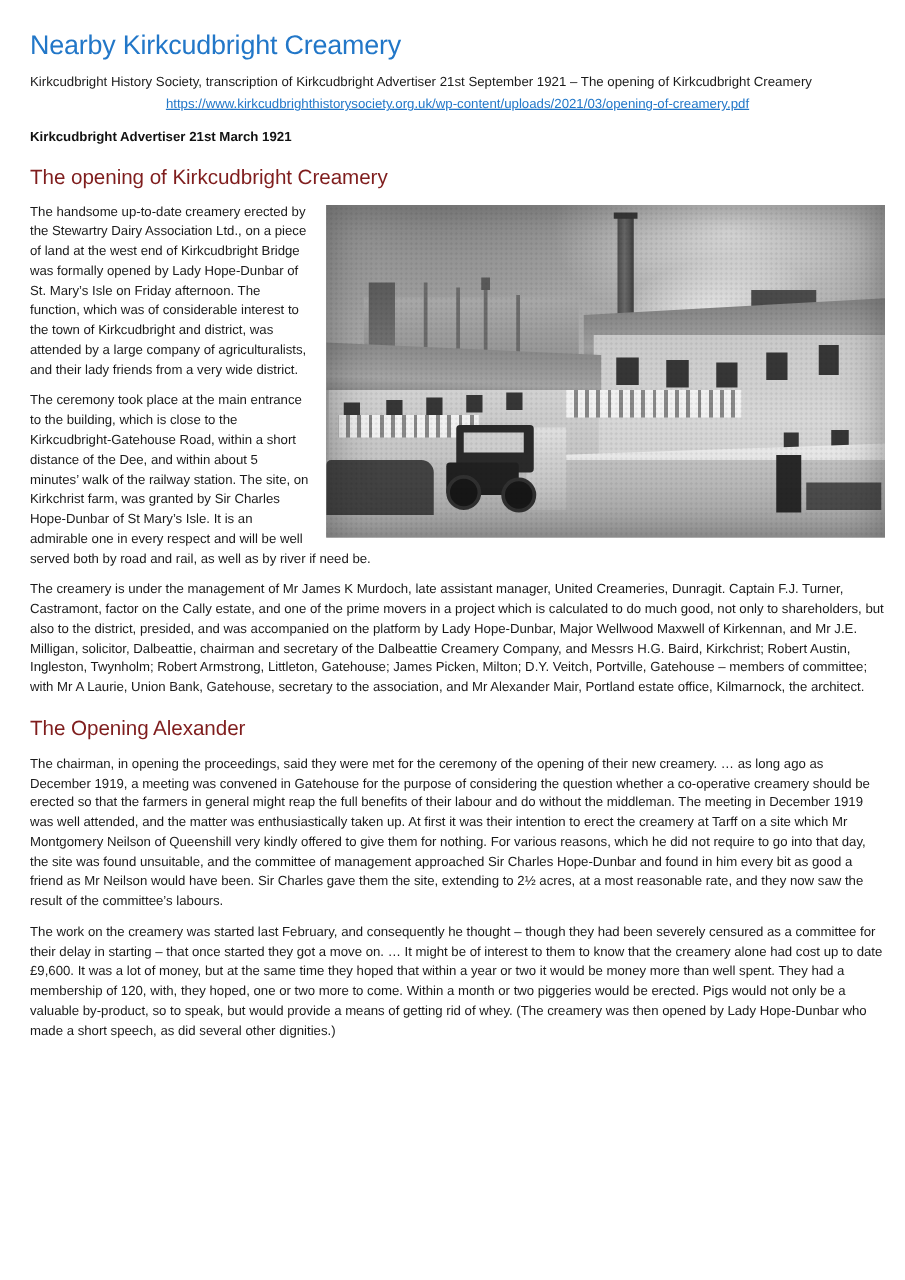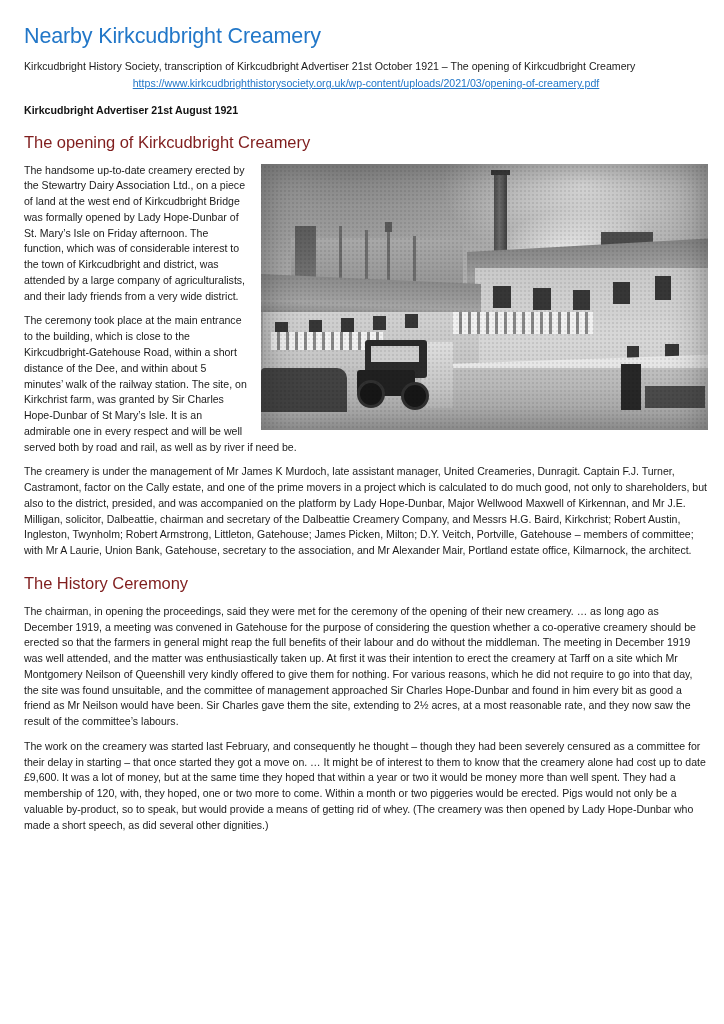--- a/index.html
+++ b/index.html
@@ -265,25 +265,25 @@
   }
   .clearfix::after { content:""; display:block; clear:both; }
 </style>
 </head>
 <body>
 
 <div class="page">
 
   <h1 class="doc-title">Nearby Kirkcudbright Creamery</h1>
 
-  <p class="source-line">Kirkcudbright History Society, transcription of Kirkcudbright Advertiser 21st October 1921 – The opening of Kirkcudbright Creamery</p>
+  <p class="source-line">Kirkcudbright History Society, transcription of Kirkcudbright Advertiser 21st September 1921 – The opening of Kirkcudbright Creamery</p>
 
   <a class="source-url">https://www.kirkcudbrighthistorysociety.org.uk/wp-content/uploads/2021/03/opening-of-creamery.pdf</a>
 
-  <p class="masthead">Kirkcudbright Advertiser 21st August 1921</p>
+  <p class="masthead">Kirkcudbright Advertiser 21st March 1921</p>
 
   <h2 class="section-title">The opening of Kirkcudbright Creamery</h2>
 
   <div class="clearfix">
 
     <div class="photo-float">
       <div class="photo">
         <div class="sky"></div>
         <div class="smoke"></div>
         <div class="bg-block"></div>
@@ -342,20 +342,20 @@
     </div>
 
     <div class="col-text">
       <p class="body">The handsome up-to-date creamery erected by the Stewartry Dairy Association Ltd., on a piece of land at the west end of Kirkcudbright Bridge was formally opened by Lady Hope-Dunbar of St. Mary’s Isle on Friday afternoon. The function, which was of considerable interest to the town of Kirkcudbright and district, was attended by a large company of agriculturalists, and their lady friends from a very wide district.</p>
       <p class="body">The ceremony took place at the main entrance to the building, which is close to the Kirkcudbright-Gatehouse Road, within a short distance of the Dee, and within about 5 minutes’ walk of the railway station. The site, on Kirkchrist farm, was granted by Sir Charles Hope-Dunbar of St Mary’s Isle. It is an admirable one in every respect and will be well served both by road and rail, as well as by river if need be.</p>
     </div>
 
     <p class="body">The creamery is under the management of Mr James K Murdoch, late assistant manager, United Creameries, Dunragit. Captain F.J. Turner, Castramont, factor on the Cally estate, and one of the prime movers in a project which is calculated to do much good, not only to shareholders, but also to the district, presided, and was accompanied on the platform by Lady Hope-Dunbar, Major Wellwood Maxwell of Kirkennan, and Mr J.E. Milligan, solicitor, Dalbeattie, chairman and secretary of the Dalbeattie Creamery Company, and Messrs H.G. Baird, Kirkchrist; Robert Austin, Ingleston, Twynholm; Robert Armstrong, Littleton, Gatehouse; James Picken, Milton; D.Y. Veitch, Portville, Gatehouse – members of committee; with Mr A Laurie, Union Bank, Gatehouse, secretary to the association, and Mr Alexander Mair, Portland estate office, Kilmarnock, the architect.</p>
   </div>
 
-  <h2 class="section-title second">The History Ceremony</h2>
+  <h2 class="section-title second">The Opening Alexander</h2>
 
   <div>
     <p class="body">The chairman, in opening the proceedings, said they were met for the ceremony of the opening of their new creamery. … as long ago as December 1919, a meeting was convened in Gatehouse for the purpose of considering the question whether a co-operative creamery should be erected so that the farmers in general might reap the full benefits of their labour and do without the middleman. The meeting in December 1919 was well attended, and the matter was enthusiastically taken up. At first it was their intention to erect the creamery at Tarff on a site which Mr Montgomery Neilson of Queenshill very kindly offered to give them for nothing. For various reasons, which he did not require to go into that day, the site was found unsuitable, and the committee of management approached Sir Charles Hope-Dunbar and found in him every bit as good a friend as Mr Neilson would have been. Sir Charles gave them the site, extending to 2½ acres, at a most reasonable rate, and they now saw the result of the committee’s labours.</p>
     <p class="body">The work on the creamery was started last February, and consequently he thought – though they had been severely censured as a committee for their delay in starting – that once started they got a move on. … It might be of interest to them to know that the creamery alone had cost up to date £9,600. It was a lot of money, but at the same time they hoped that within a year or two it would be money more than well spent. They had a membership of 120, with, they hoped, one or two more to come. Within a month or two piggeries would be erected. Pigs would not only be a valuable by-product, so to speak, but would provide a means of getting rid of whey. (The creamery was then opened by Lady Hope-Dunbar who made a short speech, as did several other dignities.)</p>
   </div>
 
 </div>
 
 </body></html>

